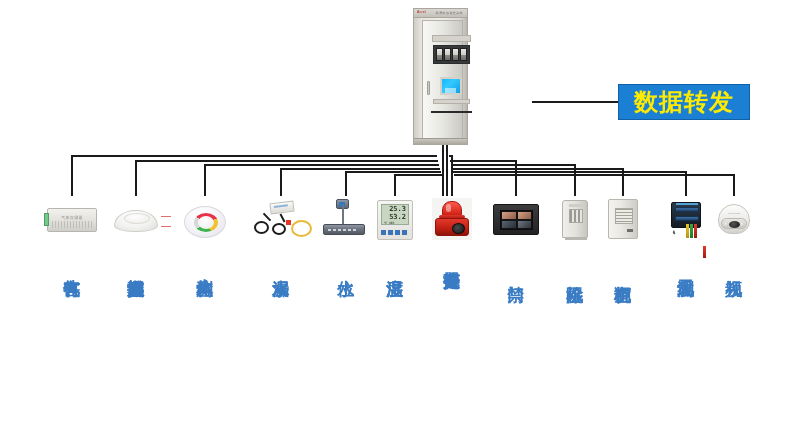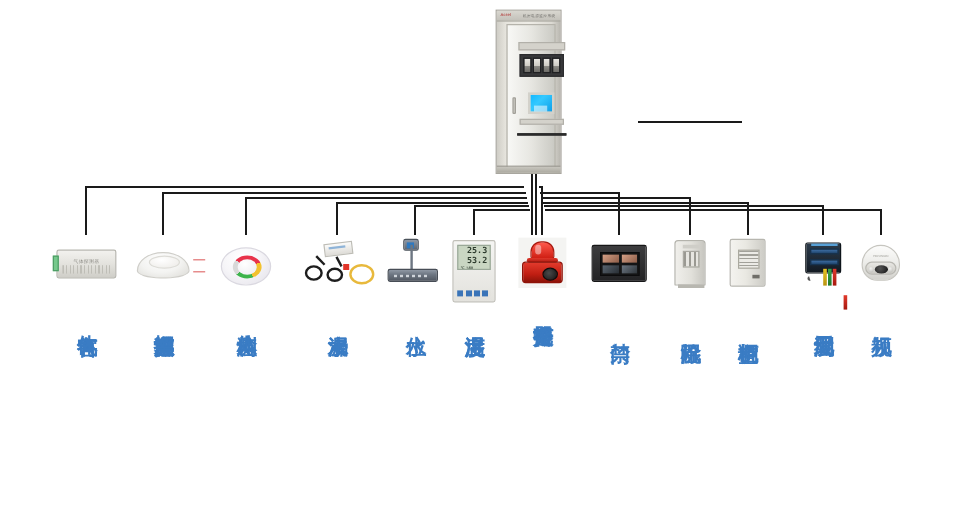--- a/index.html
+++ b/index.html
@@ -306,21 +306,21 @@
     border-radius:2px;
     box-sizing:border-box;
   }
   .level-head::after{
     content:"";
     position:absolute; left:2px; top:2px;
     width:6px; height:5px; background:#2f79c0;
   }
   .th {
     position:absolute; left:13px; top:4px;
-    width:36px; height:52px;
+    width:36px; height:40px;
     background:linear-gradient(to bottom,#f5f5f3,#e3e2dd);
     border:1px solid #c0bfb8;
     border-radius:2px;
     box-sizing:border-box;
   }
   .th-screen {
     position:absolute; left:3px; top:3px;
     width:28px; height:21px;
     background:#c9d6c2;
     border:1px solid #9aa898;
@@ -565,20 +565,23 @@
         <span class="rack-meter"></span>
         <span class="rack-meter"></span>
       </div>
       <div class="rack-lcd"></div>
       <div class="rack-slot" style="left:10px;top:78px;width:37px;height:5px;"></div>
       <div class="rack-slot" style="left:8px;top:90px;width:41px;height:2px;background:#3b3b3b;border-color:#2a2a2a;"></div>
     </div>
     <div class="rack-base"></div>
   </div>
 
+  <div class="badge">
+    <span>数据转发</span>
+  </div>
 
   <div class="device" style="left:72px;top:196px;">
     <div class="dev-icon">
       <div class="gasbox">
         <div class="gasbox-txt">气体探测器</div>
         <div class="gasbox-vents"></div>
       </div>
     </div>
   </div>
   <div class="label" style="left:72px;top:266px;">有害气体</div>

